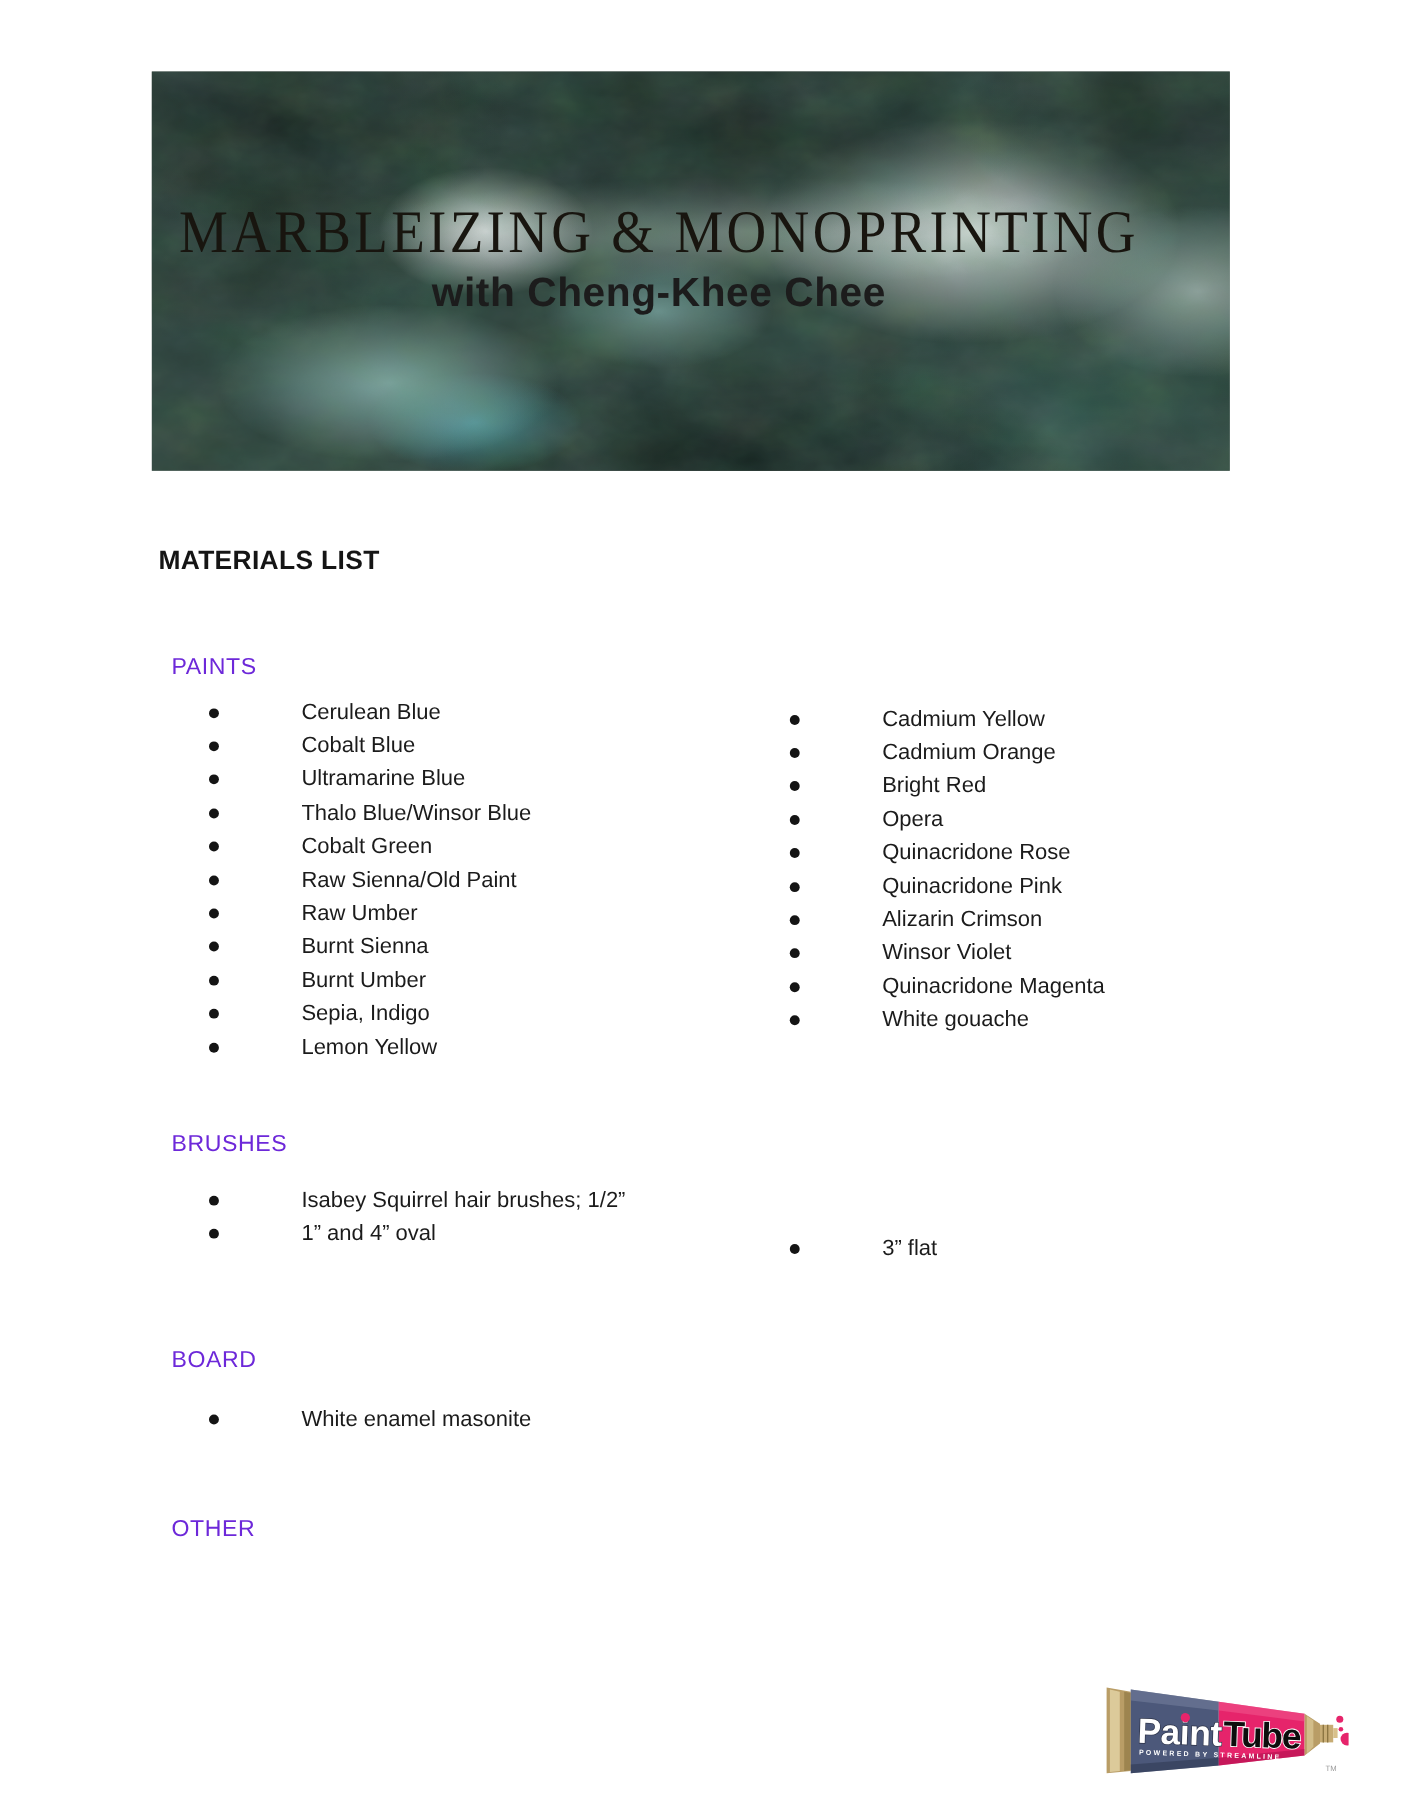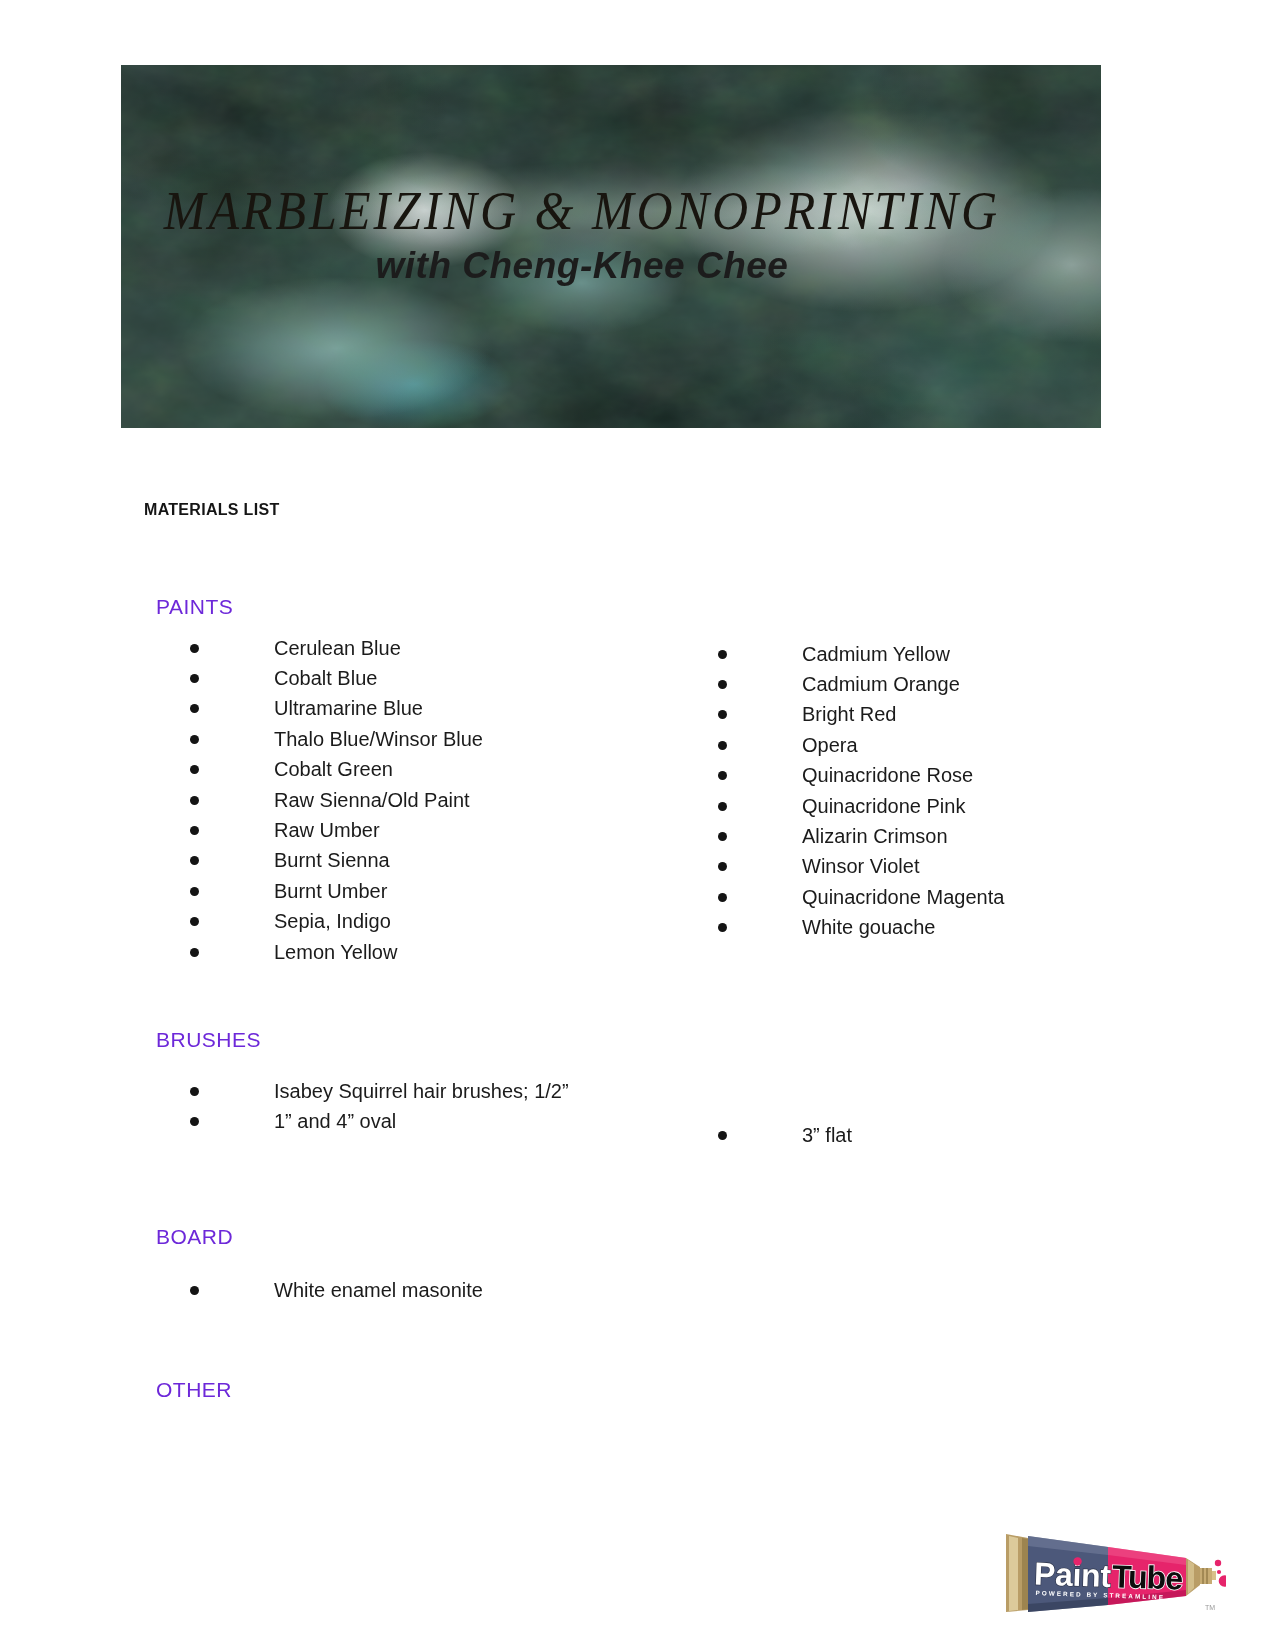--- a/index.html
+++ b/index.html
@@ -5,58 +5,57 @@
   html,body { margin:0; padding:0; }
   body {
     width:1275px; height:1650px; position:relative;
     background:#ffffff; overflow:hidden;
     font-family:"Liberation Sans", sans-serif;
     color:#1d1d1d;
   }
 
   
   .header-img {
-    position:absolute; left:121px; top:65px; width:980px; height:363px;
+    position:absolute; left:138px; top:65px; width:980px; height:363px;
     overflow:hidden;
     background-color:#2a3e36;
     background-image:
       radial-gradient(ellipse 300px 150px at 12% 12%, rgba(18,26,21,0.95), transparent 70%),
       radial-gradient(ellipse 420px 170px at 52% 10%, rgba(20,30,25,0.90), transparent 72%),
       radial-gradient(ellipse 260px 140px at 93% 10%, rgba(25,36,30,0.85), transparent 70%),
       radial-gradient(ellipse 500px 70px  at 55% 40%, rgba(230,238,233,0.45), transparent 70%),
       radial-gradient(ellipse 150px 90px  at 31% 40%, rgba(246,248,244,0.95), transparent 65%),
       radial-gradient(ellipse 280px 150px at 76% 40%, rgba(242,246,243,0.92), transparent 68%),
       radial-gradient(ellipse 240px 110px at 22% 78%, rgba(150,195,190,0.85), transparent 65%),
       radial-gradient(ellipse 150px 70px  at 30% 88%, rgba(80,170,185,0.80), transparent 65%),
       radial-gradient(ellipse 160px 80px  at 47% 60%, rgba(140,185,180,0.70), transparent 65%),
       radial-gradient(ellipse 400px 140px at 55% 97%, rgba(16,26,22,0.90), transparent 72%),
       radial-gradient(ellipse 300px 120px at 8% 45%,  rgba(30,45,38,0.80), transparent 70%),
       radial-gradient(ellipse 200px 120px at 97% 55%, rgba(200,220,214,0.70), transparent 65%),
       radial-gradient(ellipse 300px 130px at 85% 85%, rgba(45,80,72,0.85), transparent 70%);
-    font-style: italic;
   }
   .header-img svg.texture { position:absolute; left:0; top:0; width:100%; height:100%; }
   .header-titles {
     position:absolute; left:0; right:58px; top:119px; z-index:2; text-align:center;
   }
   .header-title {
     font-family:"Liberation Serif", serif;
     font-size:50px; line-height:52px; letter-spacing:3px;
     color:#18150f; transform:scaleY(1.10); transform-origin:center;
     white-space:nowrap;
   }
   .header-subtitle {
     margin-top:10px; font-size:37px; line-height:40px; font-weight:bold;
     color:#1c1c1c; letter-spacing:0.5px; white-space:nowrap;
   }
 
   
   .materials-heading {
     position:absolute; left:144px; top:495px;
-    font-size:16px; line-height:30px; font-weight:bold; letter-spacing:0.3px;
+    font-size:24px; line-height:30px; font-weight:bold; letter-spacing:0.3px;
     color:#151515;
   }
   .list-section { position:absolute; left:144px; width:1000px; }
   .section-label {
     margin:12px; font-size:21px; line-height:28px; font-weight:normal;
     letter-spacing:0.5px; color:#6d28d9;
   }
   .cols { position:relative; }
   ul.col { list-style:none; margin:6px 0 0 0; padding:0; }
   ul.col2 { position:absolute; left:528px; top:6px; margin:0; }

